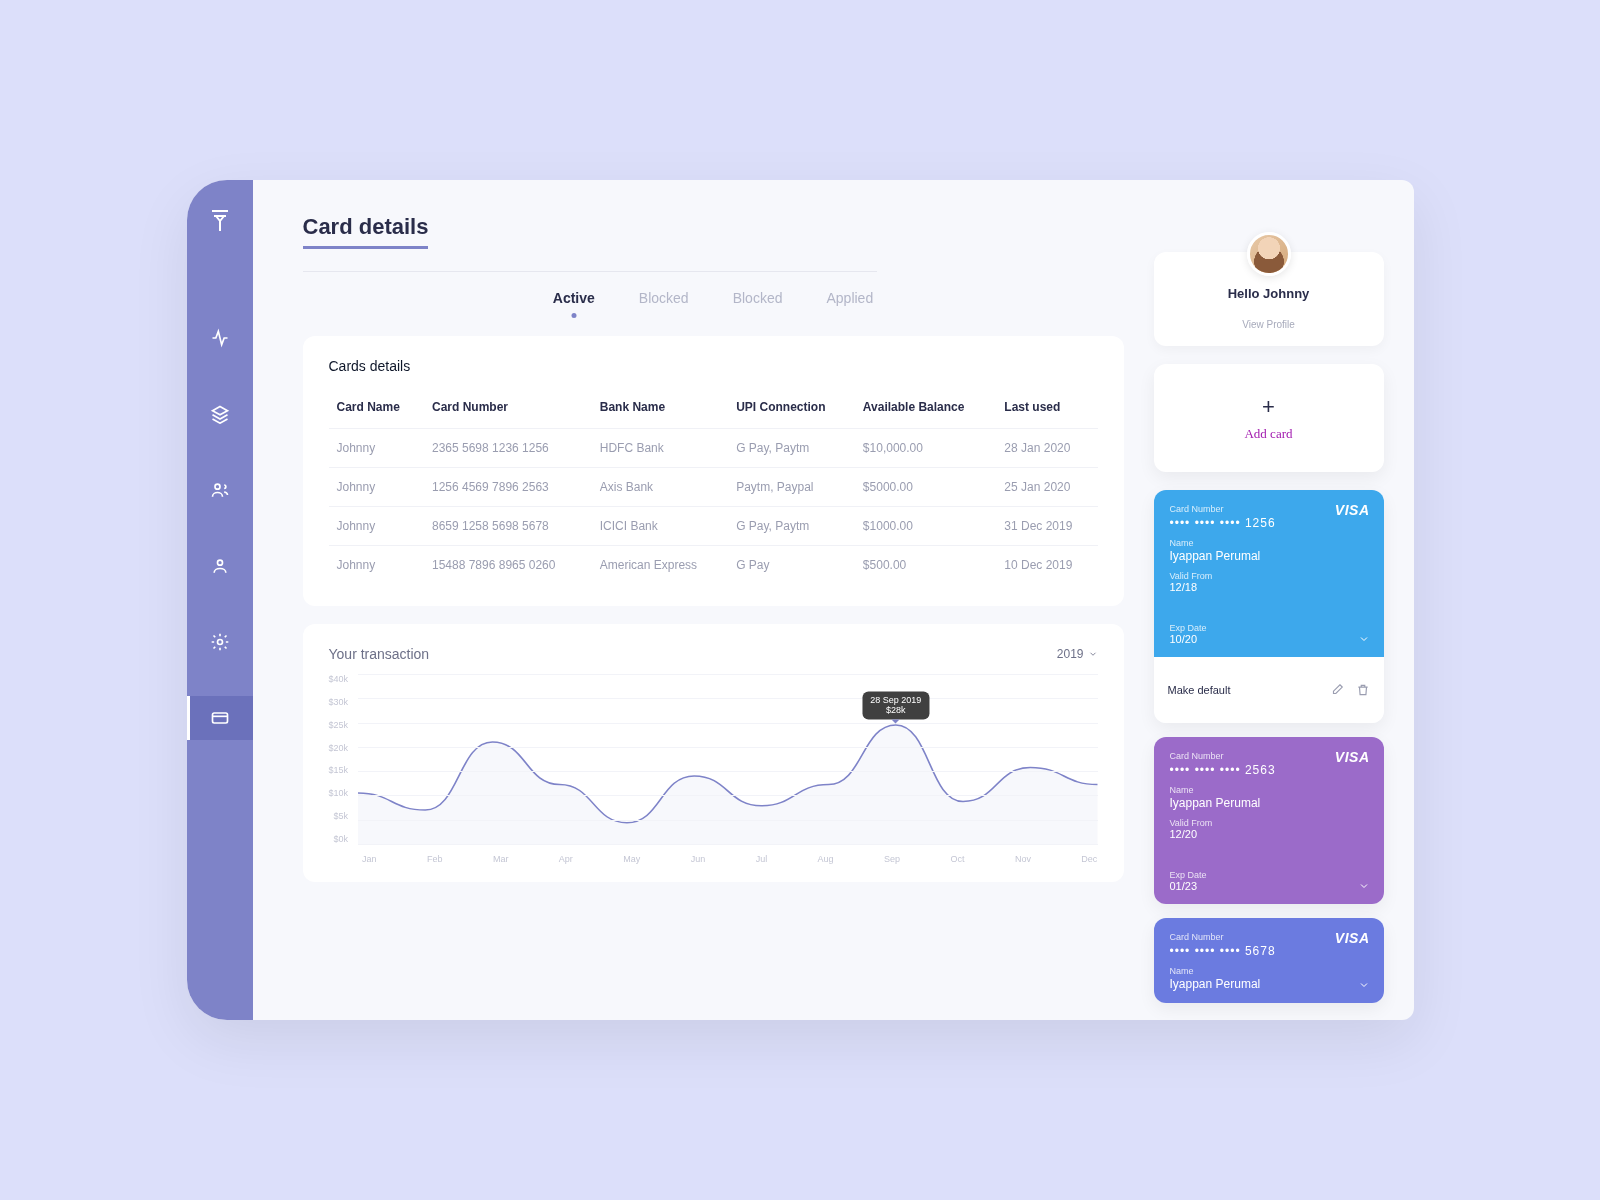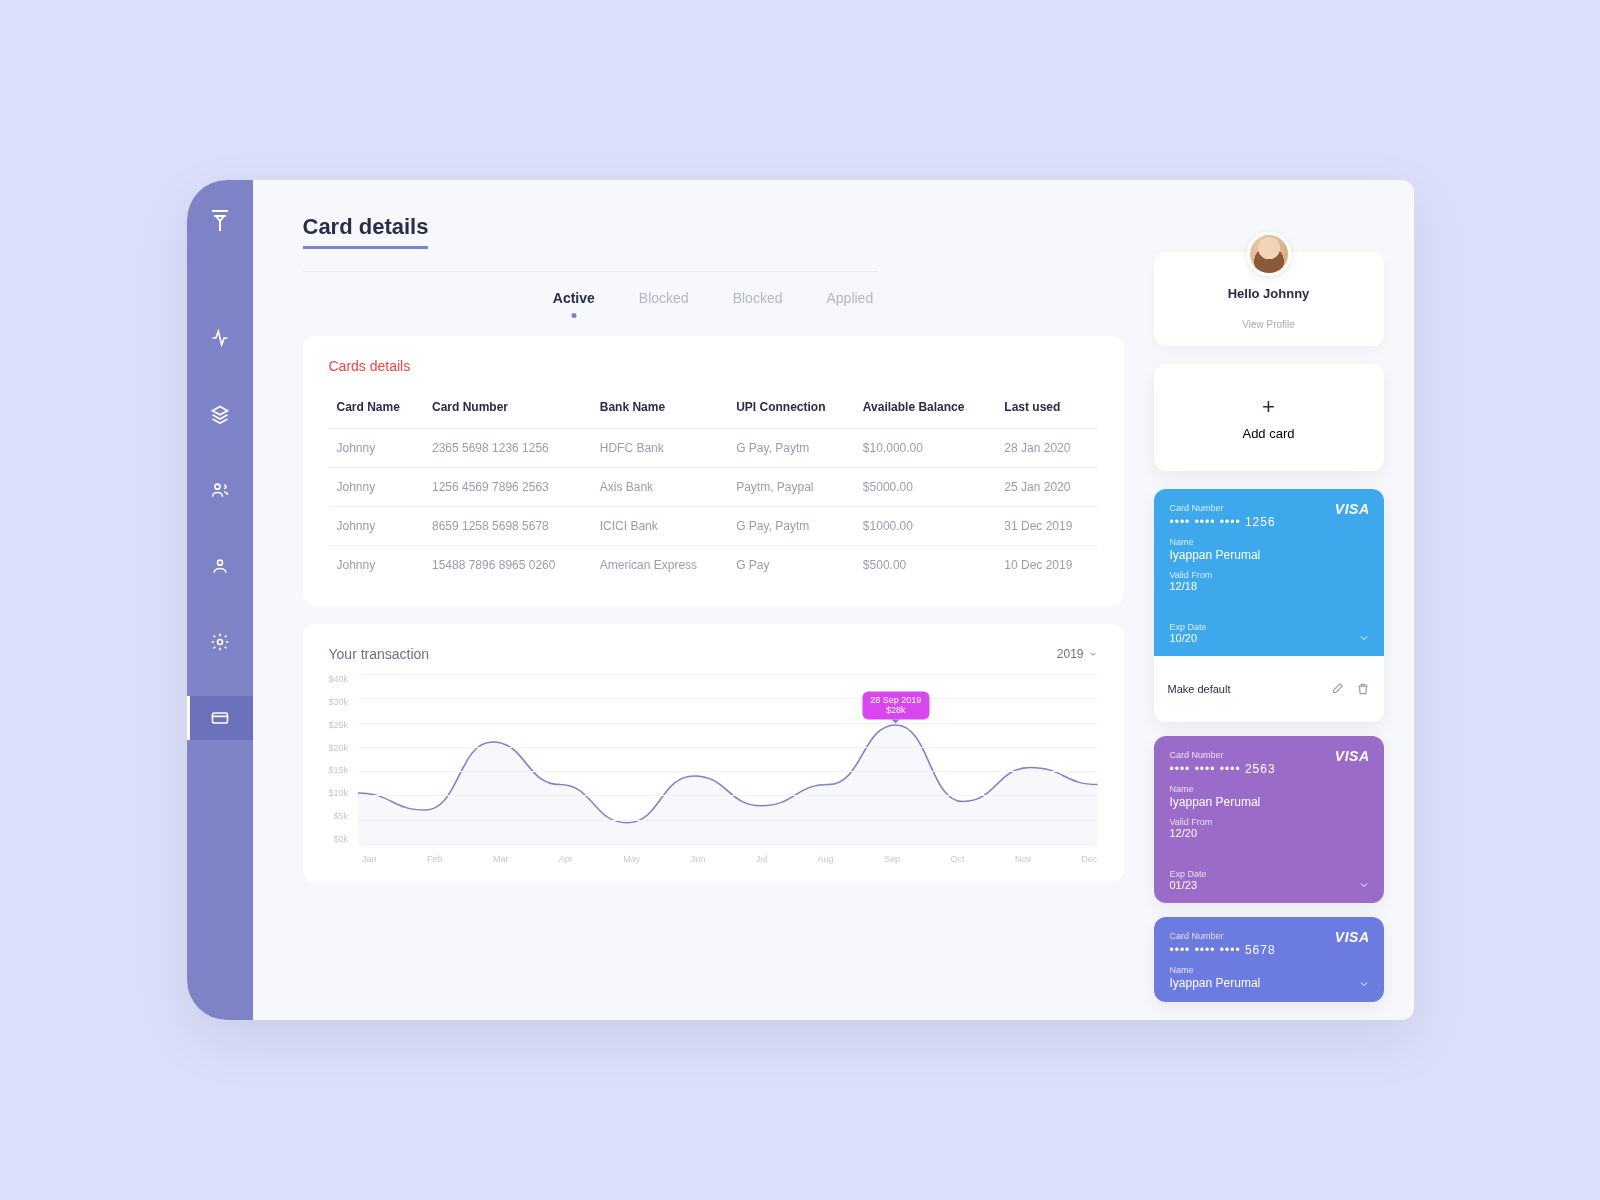--- a/index.html
+++ b/index.html
@@ -13,44 +13,44 @@
 .nav-item.active::before { content:''; position:absolute; left:0; top:0; bottom:0; width:3px; background:#fff; }
 .main { flex: 1; padding: 34px 30px 0 50px; display: flex; gap: 30px; }
 .content { flex: 1; min-width: 0; }
 .page-title { font-size: 22px; font-weight: 600; color: #2a2d4a; border-bottom: 3px solid #7e83c8; display: inline-block; padding-bottom: 6px; }
 .divider { height: 1px; background: #e6e7ef; margin: 22px 0 18px 0; width: 70%; }
 .tabs { display: flex; gap: 44px; margin-bottom: 20px; justify-content: center; }
 .tab { font-size: 14px; color: #b3b6c8; cursor: pointer; padding-bottom: 10px; position: relative; font-weight: 500; }
 .tab.active { color: #2a2d4a; font-weight: 700; }
 .tab.active::after { content:''; position:absolute; left:50%; transform:translateX(-50%); bottom:-2px; width:5px; height:5px; background:#7e83c8; border-radius:50%; }
 .panel { background: #fff; border-radius: 12px; padding: 22px 26px; margin-bottom: 18px; }
-.panel-title { font-size: 14px; color: #ef4444; margin-bottom: 16px; font-weight: 500; }
+.panel-title { font-size: 14px; color: #0f172a; margin-bottom: 16px; font-weight: 500; }
 .table { width: 100%; border-collapse: collapse; font-size: 12px; }
 .table th { text-align: left; color: #2a2d4a; font-weight: 600; padding: 10px 8px 14px 8px; }
 .table td { color: #9a9db0; padding: 12px 8px; border-top: 1px solid #f0f1f6; }
 .chart-panel { background: #fff; border-radius: 12px; padding: 22px 26px 18px 26px; }
 .chart-head { display: flex; justify-content: space-between; align-items: center; margin-bottom: 12px; }
 .chart-title { font-size: 14px; color: #6d7088; font-weight: 500; }
 .year-picker { font-size: 12px; color: #6d7088; display: flex; align-items: center; gap: 4px; cursor: pointer; }
 .chart-body { display: flex; gap: 10px; }
 .y-axis { display: flex; flex-direction: column; justify-content: space-between; height: 170px; font-size: 9px; color: #c4c6d4; text-align: right; }
 .plot { flex: 1; position: relative; }
 .grid-line { position: absolute; left: 0; right: 0; height: 1px; background: #f2f3f8; }
 .x-axis { display: flex; justify-content: space-between; font-size: 9px; color: #c4c6d4; margin-top: 10px; padding-left: 4px; }
-.tooltip { position: absolute; background: #d946ef; color: #fff; font-size: 9px; padding: 4px 8px; border-radius: 6px; text-align: center; white-space: nowrap; transform: translate(-50%,-120%); }
+.tooltip { position: absolute; background: #404040; color: #fff; font-size: 9px; padding: 4px 8px; border-radius: 6px; text-align: center; white-space: nowrap; transform: translate(-50%,-120%); }
 .tooltip::after { content:''; position:absolute; left:50%; top:100%; transform:translateX(-50%); border:4px solid transparent; border-top-color:#7e83c8; }
 .rightcol { width: 230px; display: flex; flex-direction: column; gap: 18px; }
 .profile { background: #fff; border-radius: 12px; padding: 16px; text-align: center; position:relative; box-shadow: 0 4px 12px rgba(0,0,0,0.04);}
 .avatar { width: 44px; height: 44px; border-radius: 50%; background: linear-gradient(135deg,#e8c9a8,#d4a87a); margin: -36px auto 10px auto; border: 3px solid #fff; box-shadow: 0 2px 8px rgba(0,0,0,0.1); position:relative; overflow:hidden; }
 .avatar::after{content:''; position:absolute; inset:0; background: radial-gradient(circle at 50% 35%, #f2d4b8 35%, transparent 36%), radial-gradient(circle at 50% 70%, #8a5a3a 45%, transparent 46%);}
 .greeting { font-size: 13px; font-weight: 600; color: #2a2d4a; }
 .view-profile { font-size: 10px; color: #a7aabb; margin-top: 18px; cursor: pointer; }
 .add-card { background: #fff; border-radius: 12px; padding: 30px 16px; text-align: center; cursor: pointer; box-shadow: 0 6px 18px rgba(0,0,0,0.06); }
 .add-card .plus { font-size: 22px; color: #2a2d4a; }
-.add-card .txt { font-size: 13px; color: #000000; margin-top: 6px; }
+.add-card .txt { font-size: 13px; color: #a21caf; margin-top: 6px; font-family: Liberation Serif, serif; }
 .card-block { border-radius: 12px; overflow: hidden; box-shadow: 0 6px 18px rgba(0,0,0,0.06); }
 .card-face { padding: 14px 16px 12px 16px; color: #fff; position: relative; }
 .card-face .lbl { font-size: 9px; opacity: 0.8; }
 .card-face .masked { font-size: 12px; letter-spacing: 1px; margin-top: 2px; }
 .card-face .brand { position: absolute; right: 14px; top: 12px; font-weight: 800; font-style: italic; font-size: 14px; letter-spacing: 0.5px; }
 .card-face .row { display: flex; gap: 30px; margin-top: 8px; flex-direction: column; }
 .card-face .chev { position: absolute; right: 14px; bottom: 12px; }
 .card-actions { background: #fff; padding: 26px 14px; display: flex; align-items: center; justify-content: space-between; font-size: 11px; color: #2a2d4a; }
 .card-actions .icons { display: flex; gap: 12px; color: #9a9db0; }
 svg { display: block; }

